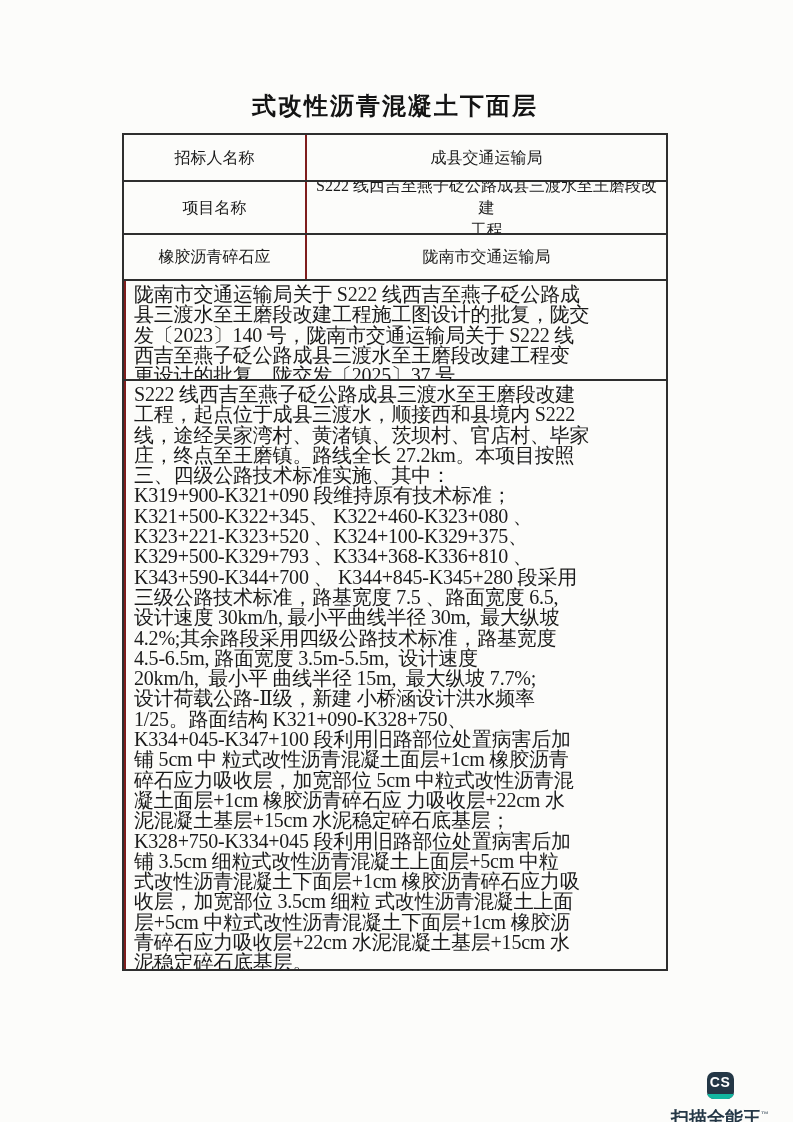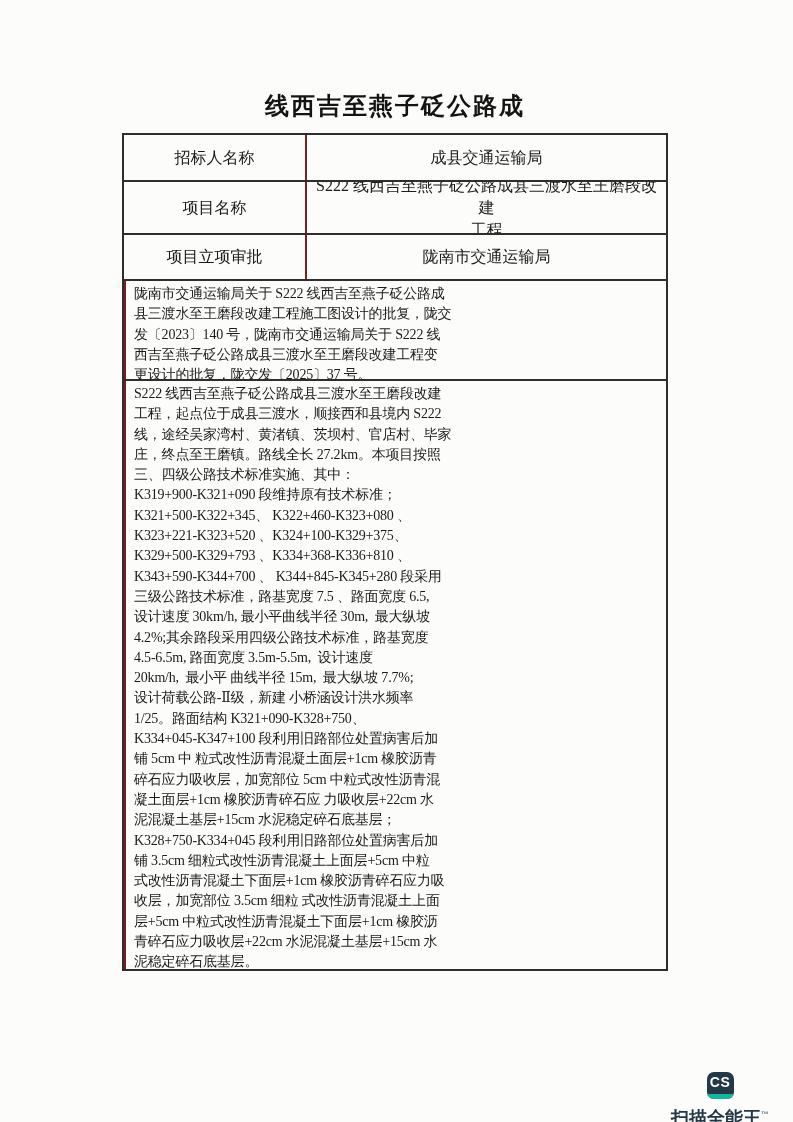--- a/index.html
+++ b/index.html
@@ -58,21 +58,21 @@
     display: flex;
     align-items: center;
     justify-content: center;
     text-align: center;
     white-space: pre-line;
     line-height: 22px;
     padding: 2px 6px;
   }
   .v-long {
     white-space: pre;
-    font-size: 14px;
+    font-size: 20px;
     line-height: 20.3px;
     letter-spacing: -0.2px;
     padding: 3px 6px 0 8px;
   }
   .r1 { height: 45px; }
   .r2 { height: 53px; }
   .r3 { height: 46px; }
   .r4 { height: 100px; }
   .r5 { height: 590px; }
   .watermark {
@@ -125,37 +125,37 @@
     letter-spacing: 1.5px;
     color: #9aa3a9;
     white-space: nowrap;
   }
 </style>
 </head>
 <body>
 
 <div class="page">
 
-  <div class="doc-title">线西吉至燕子砭公路成</div>
+  <div class="doc-title">式改性沥青混凝土下面层</div>
 
   <div class="bid-table">
 
     <div class="t-row r1">
       <div class="cell-label">招标人名称</div>
       <div class="cell-value v-center">成县交通运输局</div>
     </div>
 
     <div class="t-row r2">
       <div class="cell-label">项目名称</div>
       <div class="cell-value v-center">S222 线西吉至燕子砭公路成县三渡水至王磨段改建
 工程</div>
     </div>
 
     <div class="t-row r3">
-      <div class="cell-label">项目立项审批</div>
+      <div class="cell-label">橡胶沥青碎石应</div>
       <div class="cell-value v-center">陇南市交通运输局</div>
     </div>
 
     <div class="t-row r4">
       <div class="cell-value v-long">陇南市交通运输局关于 S222 线西吉至燕子砭公路成
 县三渡水至王磨段改建工程施工图设计的批复，陇交
 发〔2023〕140 号，陇南市交通运输局关于 S222 线
 西吉至燕子砭公路成县三渡水至王磨段改建工程变
 更设计的批复，陇交发〔2025〕37 号。</div>
     </div>

